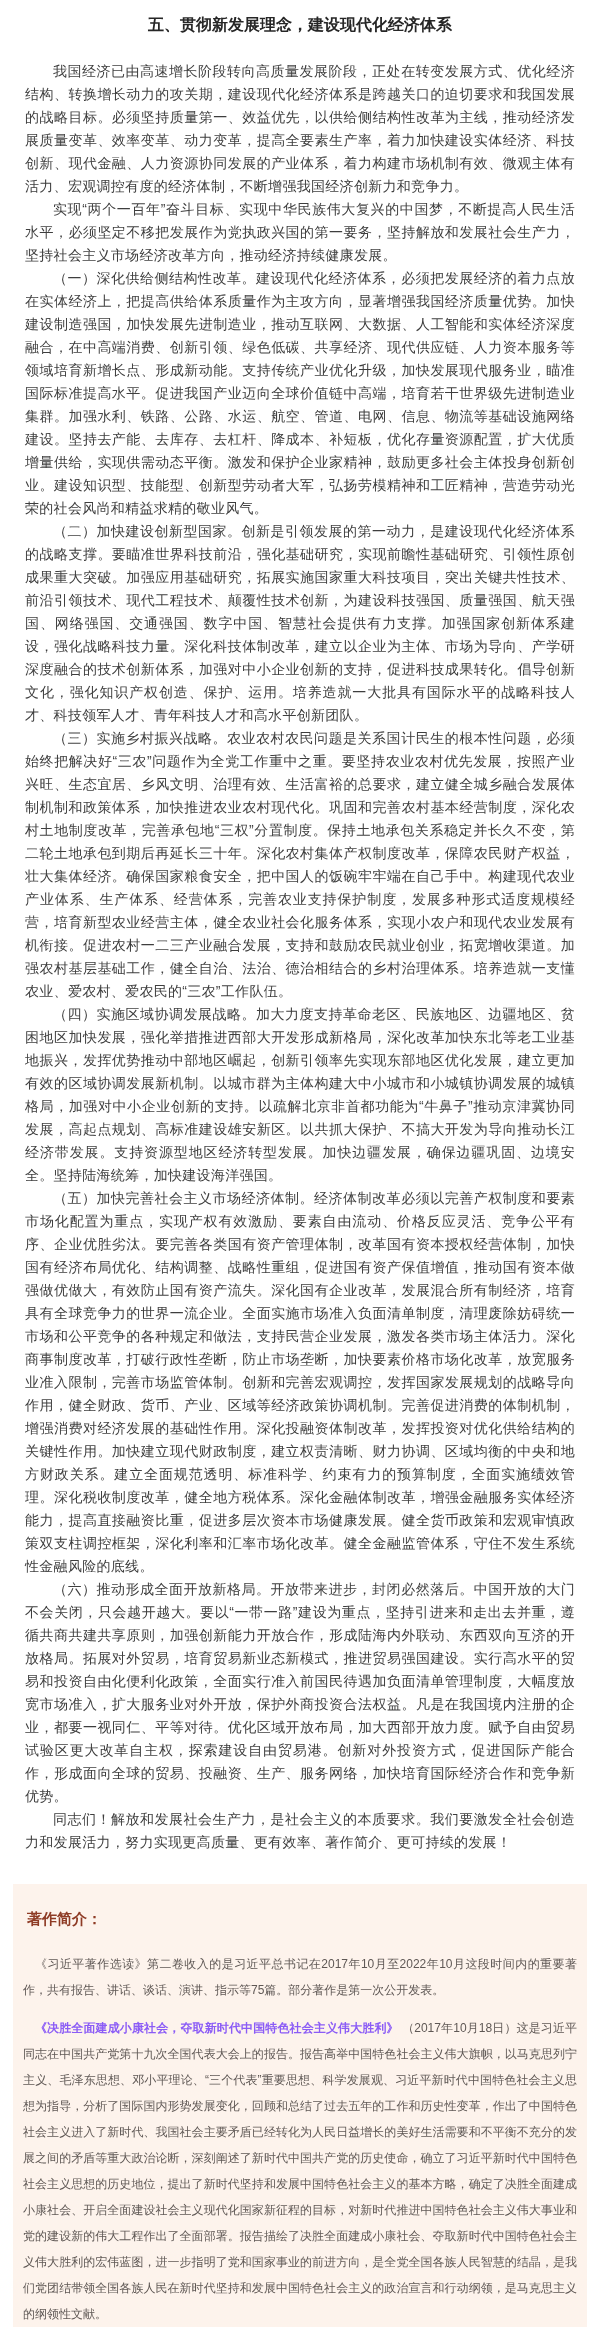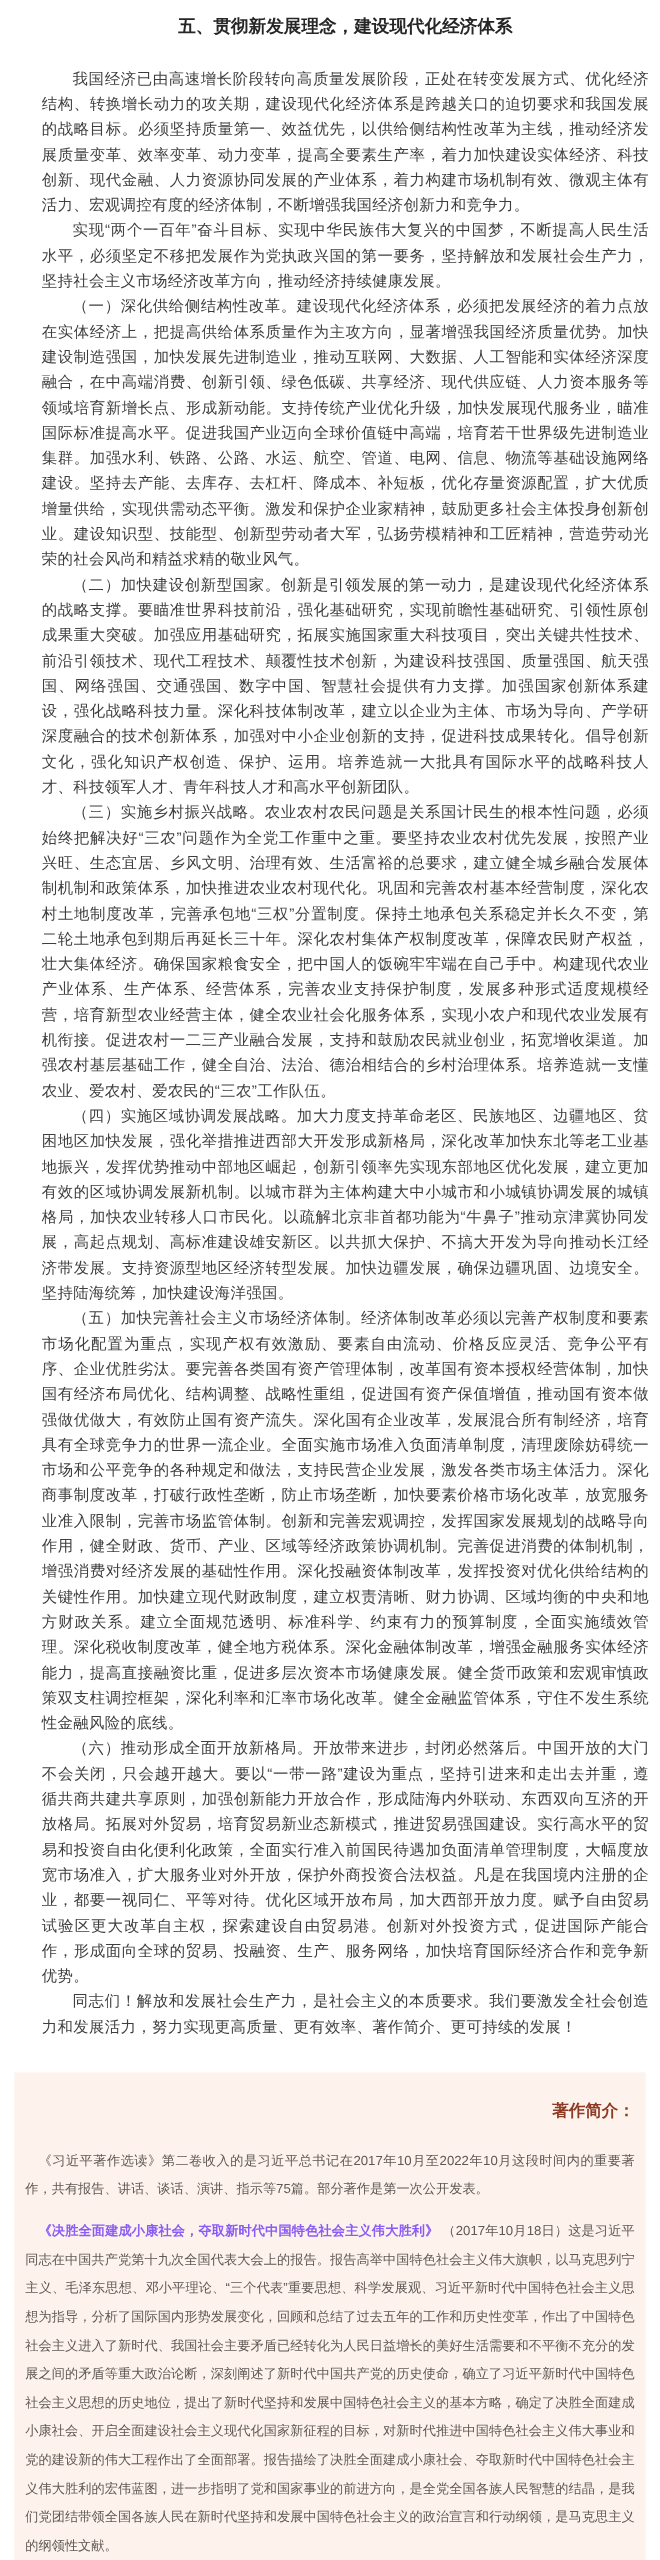--- a/index.html
+++ b/index.html
@@ -5,21 +5,21 @@
   * { margin: 0; padding: 0; box-sizing: border-box; }
   html, body { background: #ffffff; }
   body {
     width: 600px;
     min-height: 2327px;
     font-family: "Liberation Sans", "DejaVu Sans", sans-serif;
     -webkit-font-smoothing: antialiased;
   }
   .page { width: 600px; min-height: 2327px; background: #ffffff; padding-top: 14px; }
 
-  .article { padding: 0 10px; margin-left: 28px; }
+  .article { padding: 0 25px; }
   .article-title {
     text-align: center;
     font-size: 16px;
     font-weight: 700;
     color: #262626;
     line-height: 22px;
     margin-bottom: 24px;
   }
   .article p.body-para {
     font-size: 14px;
@@ -34,21 +34,20 @@
     margin: 30px 13px 0 13px;
     background: #fdf3ec;
     padding: 26px 10px 42px 10px;
   }
   .intro-box-heading {
     font-size: 15px;
     font-weight: 700;
     color: #8e3b25;
     margin-left: 4px;
     margin-bottom: 22px;
-    text-align: right;
   }
   .intro-box p.box-para {
     font-size: 12px;
     line-height: 26px;
     color: #5f5855;
     text-align: justify;
     text-indent: 1em;
     margin-bottom: 12px;
   }
   .intro-box p.box-para:last-child { margin-bottom: 0; }
@@ -62,21 +61,21 @@
 
 <div class="page">
 
   <div class="article">
     <h1 class="article-title">五、贯彻新发展理念，建设现代化经济体系</h1>
     <p class="body-para">我国经济已由高速增长阶段转向高质量发展阶段，正处在转变发展方式、优化经济结构、转换增长动力的攻关期，建设现代化经济体系是跨越关口的迫切要求和我国发展的战略目标。必须坚持质量第一、效益优先，以供给侧结构性改革为主线，推动经济发展质量变革、效率变革、动力变革，提高全要素生产率，着力加快建设实体经济、科技创新、现代金融、人力资源协同发展的产业体系，着力构建市场机制有效、微观主体有活力、宏观调控有度的经济体制，不断增强我国经济创新力和竞争力。</p>
     <p class="body-para">实现“两个一百年”奋斗目标、实现中华民族伟大复兴的中国梦，不断提高人民生活水平，必须坚定不移把发展作为党执政兴国的第一要务，坚持解放和发展社会生产力，坚持社会主义市场经济改革方向，推动经济持续健康发展。</p>
     <p class="body-para">（一）深化供给侧结构性改革。建设现代化经济体系，必须把发展经济的着力点放在实体经济上，把提高供给体系质量作为主攻方向，显著增强我国经济质量优势。加快建设制造强国，加快发展先进制造业，推动互联网、大数据、人工智能和实体经济深度融合，在中高端消费、创新引领、绿色低碳、共享经济、现代供应链、人力资本服务等领域培育新增长点、形成新动能。支持传统产业优化升级，加快发展现代服务业，瞄准国际标准提高水平。促进我国产业迈向全球价值链中高端，培育若干世界级先进制造业集群。加强水利、铁路、公路、水运、航空、管道、电网、信息、物流等基础设施网络建设。坚持去产能、去库存、去杠杆、降成本、补短板，优化存量资源配置，扩大优质增量供给，实现供需动态平衡。激发和保护企业家精神，鼓励更多社会主体投身创新创业。建设知识型、技能型、创新型劳动者大军，弘扬劳模精神和工匠精神，营造劳动光荣的社会风尚和精益求精的敬业风气。</p>
     <p class="body-para">（二）加快建设创新型国家。创新是引领发展的第一动力，是建设现代化经济体系的战略支撑。要瞄准世界科技前沿，强化基础研究，实现前瞻性基础研究、引领性原创成果重大突破。加强应用基础研究，拓展实施国家重大科技项目，突出关键共性技术、前沿引领技术、现代工程技术、颠覆性技术创新，为建设科技强国、质量强国、航天强国、网络强国、交通强国、数字中国、智慧社会提供有力支撑。加强国家创新体系建设，强化战略科技力量。深化科技体制改革，建立以企业为主体、市场为导向、产学研深度融合的技术创新体系，加强对中小企业创新的支持，促进科技成果转化。倡导创新文化，强化知识产权创造、保护、运用。培养造就一大批具有国际水平的战略科技人才、科技领军人才、青年科技人才和高水平创新团队。</p>
     <p class="body-para">（三）实施乡村振兴战略。农业农村农民问题是关系国计民生的根本性问题，必须始终把解决好“三农”问题作为全党工作重中之重。要坚持农业农村优先发展，按照产业兴旺、生态宜居、乡风文明、治理有效、生活富裕的总要求，建立健全城乡融合发展体制机制和政策体系，加快推进农业农村现代化。巩固和完善农村基本经营制度，深化农村土地制度改革，完善承包地“三权”分置制度。保持土地承包关系稳定并长久不变，第二轮土地承包到期后再延长三十年。深化农村集体产权制度改革，保障农民财产权益，壮大集体经济。确保国家粮食安全，把中国人的饭碗牢牢端在自己手中。构建现代农业产业体系、生产体系、经营体系，完善农业支持保护制度，发展多种形式适度规模经营，培育新型农业经营主体，健全农业社会化服务体系，实现小农户和现代农业发展有机衔接。促进农村一二三产业融合发展，支持和鼓励农民就业创业，拓宽增收渠道。加强农村基层基础工作，健全自治、法治、德治相结合的乡村治理体系。培养造就一支懂农业、爱农村、爱农民的“三农”工作队伍。</p>
-    <p class="body-para">（四）实施区域协调发展战略。加大力度支持革命老区、民族地区、边疆地区、贫困地区加快发展，强化举措推进西部大开发形成新格局，深化改革加快东北等老工业基地振兴，发挥优势推动中部地区崛起，创新引领率先实现东部地区优化发展，建立更加有效的区域协调发展新机制。以城市群为主体构建大中小城市和小城镇协调发展的城镇格局，加快农业转移人口市民化。以疏解北京非首都功能为“牛鼻子”推动京津冀协同发展，高起点规划、高标准建设雄安新区。以共抓大保护、不搞大开发为导向推动长江经济带发展。支持资源型地区经济转型发展。加快边疆发展，确保边疆巩固、边境安全。坚持陆海统筹，加快建设海洋强国。</p>
+    <p class="body-para">（四）实施区域协调发展战略。加大力度支持革命老区、民族地区、边疆地区、贫困地区加快发展，强化举措推进西部大开发形成新格局，深化改革加快东北等老工业基地振兴，发挥优势推动中部地区崛起，创新引领率先实现东部地区优化发展，建立更加有效的区域协调发展新机制。以城市群为主体构建大中小城市和小城镇协调发展的城镇格局，加强对中小企业创新的支持。以疏解北京非首都功能为“牛鼻子”推动京津冀协同发展，高起点规划、高标准建设雄安新区。以共抓大保护、不搞大开发为导向推动长江经济带发展。支持资源型地区经济转型发展。加快边疆发展，确保边疆巩固、边境安全。坚持陆海统筹，加快建设海洋强国。</p>
     <p class="body-para">（五）加快完善社会主义市场经济体制。经济体制改革必须以完善产权制度和要素市场化配置为重点，实现产权有效激励、要素自由流动、价格反应灵活、竞争公平有序、企业优胜劣汰。要完善各类国有资产管理体制，改革国有资本授权经营体制，加快国有经济布局优化、结构调整、战略性重组，促进国有资产保值增值，推动国有资本做强做优做大，有效防止国有资产流失。深化国有企业改革，发展混合所有制经济，培育具有全球竞争力的世界一流企业。全面实施市场准入负面清单制度，清理废除妨碍统一市场和公平竞争的各种规定和做法，支持民营企业发展，激发各类市场主体活力。深化商事制度改革，打破行政性垄断，防止市场垄断，加快要素价格市场化改革，放宽服务业准入限制，完善市场监管体制。创新和完善宏观调控，发挥国家发展规划的战略导向作用，健全财政、货币、产业、区域等经济政策协调机制。完善促进消费的体制机制，增强消费对经济发展的基础性作用。深化投融资体制改革，发挥投资对优化供给结构的关键性作用。加快建立现代财政制度，建立权责清晰、财力协调、区域均衡的中央和地方财政关系。建立全面规范透明、标准科学、约束有力的预算制度，全面实施绩效管理。深化税收制度改革，健全地方税体系。深化金融体制改革，增强金融服务实体经济能力，提高直接融资比重，促进多层次资本市场健康发展。健全货币政策和宏观审慎政策双支柱调控框架，深化利率和汇率市场化改革。健全金融监管体系，守住不发生系统性金融风险的底线。</p>
     <p class="body-para">（六）推动形成全面开放新格局。开放带来进步，封闭必然落后。中国开放的大门不会关闭，只会越开越大。要以“一带一路”建设为重点，坚持引进来和走出去并重，遵循共商共建共享原则，加强创新能力开放合作，形成陆海内外联动、东西双向互济的开放格局。拓展对外贸易，培育贸易新业态新模式，推进贸易强国建设。实行高水平的贸易和投资自由化便利化政策，全面实行准入前国民待遇加负面清单管理制度，大幅度放宽市场准入，扩大服务业对外开放，保护外商投资合法权益。凡是在我国境内注册的企业，都要一视同仁、平等对待。优化区域开放布局，加大西部开放力度。赋予自由贸易试验区更大改革自主权，探索建设自由贸易港。创新对外投资方式，促进国际产能合作，形成面向全球的贸易、投融资、生产、服务网络，加快培育国际经济合作和竞争新优势。</p>
     <p class="body-para">同志们！解放和发展社会生产力，是社会主义的本质要求。我们要激发全社会创造力和发展活力，努力实现更高质量、更有效率、著作简介、更可持续的发展！</p>
   </div>
 
   <div class="intro-box">
     <div class="intro-box-heading">著作简介：</div>
     <p class="box-para"><span class="box-para-bold"></span><span>《习近平著作选读》第二卷收入的是习近平总书记在2017年10月至2022年10月这段时间内的重要著作，共有报告、讲话、谈话、演讲、指示等75篇。部分著作是第一次公开发表。</span></p>
     <p class="box-para"><span class="box-para-bold">《决胜全面建成小康社会，夺取新时代中国特色社会主义伟大胜利》</span><span> （2017年10月18日）这是习近平同志在中国共产党第十九次全国代表大会上的报告。报告高举中国特色社会主义伟大旗帜，以马克思列宁主义、毛泽东思想、邓小平理论、“三个代表”重要思想、科学发展观、习近平新时代中国特色社会主义思想为指导，分析了国际国内形势发展变化，回顾和总结了过去五年的工作和历史性变革，作出了中国特色社会主义进入了新时代、我国社会主要矛盾已经转化为人民日益增长的美好生活需要和不平衡不充分的发展之间的矛盾等重大政治论断，深刻阐述了新时代中国共产党的历史使命，确立了习近平新时代中国特色社会主义思想的历史地位，提出了新时代坚持和发展中国特色社会主义的基本方略，确定了决胜全面建成小康社会、开启全面建设社会主义现代化国家新征程的目标，对新时代推进中国特色社会主义伟大事业和党的建设新的伟大工程作出了全面部署。报告描绘了决胜全面建成小康社会、夺取新时代中国特色社会主义伟大胜利的宏伟蓝图，进一步指明了党和国家事业的前进方向，是全党全国各族人民智慧的结晶，是我们党团结带领全国各族人民在新时代坚持和发展中国特色社会主义的政治宣言和行动纲领，是马克思主义的纲领性文献。</span></p>
   </div>

